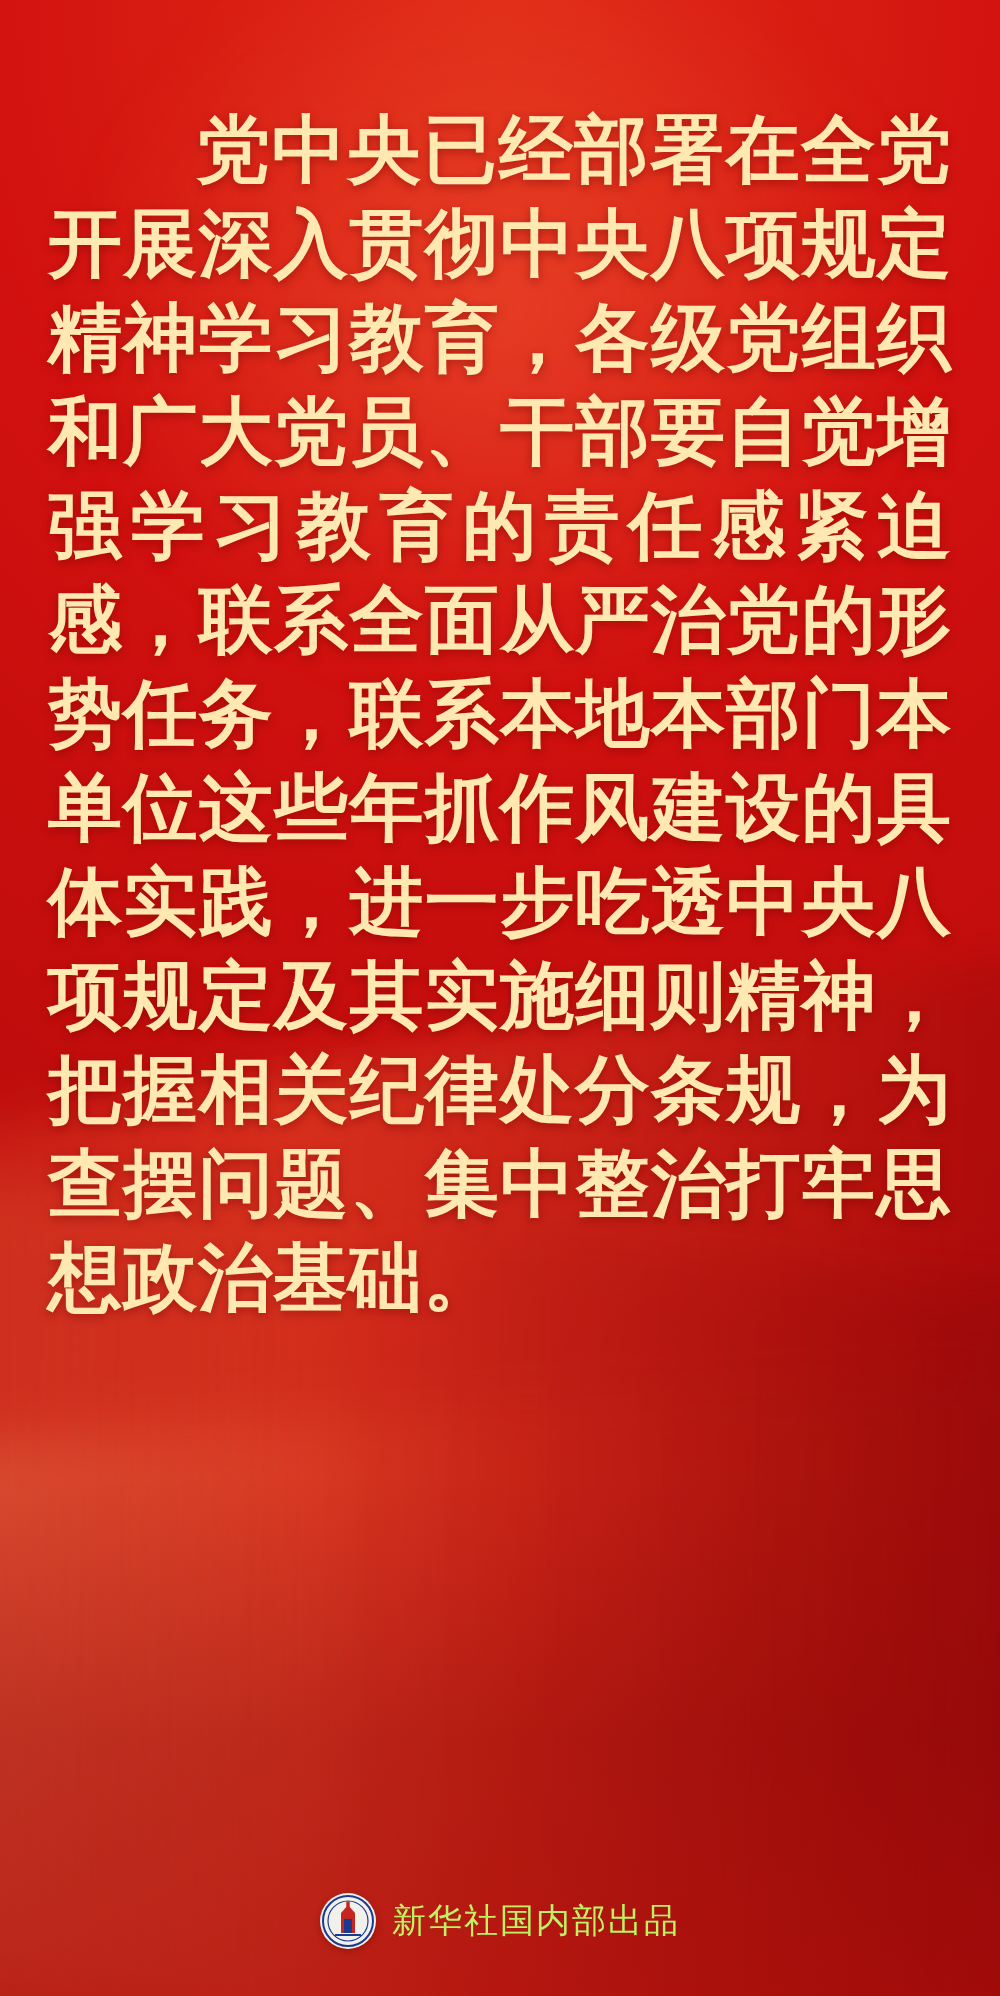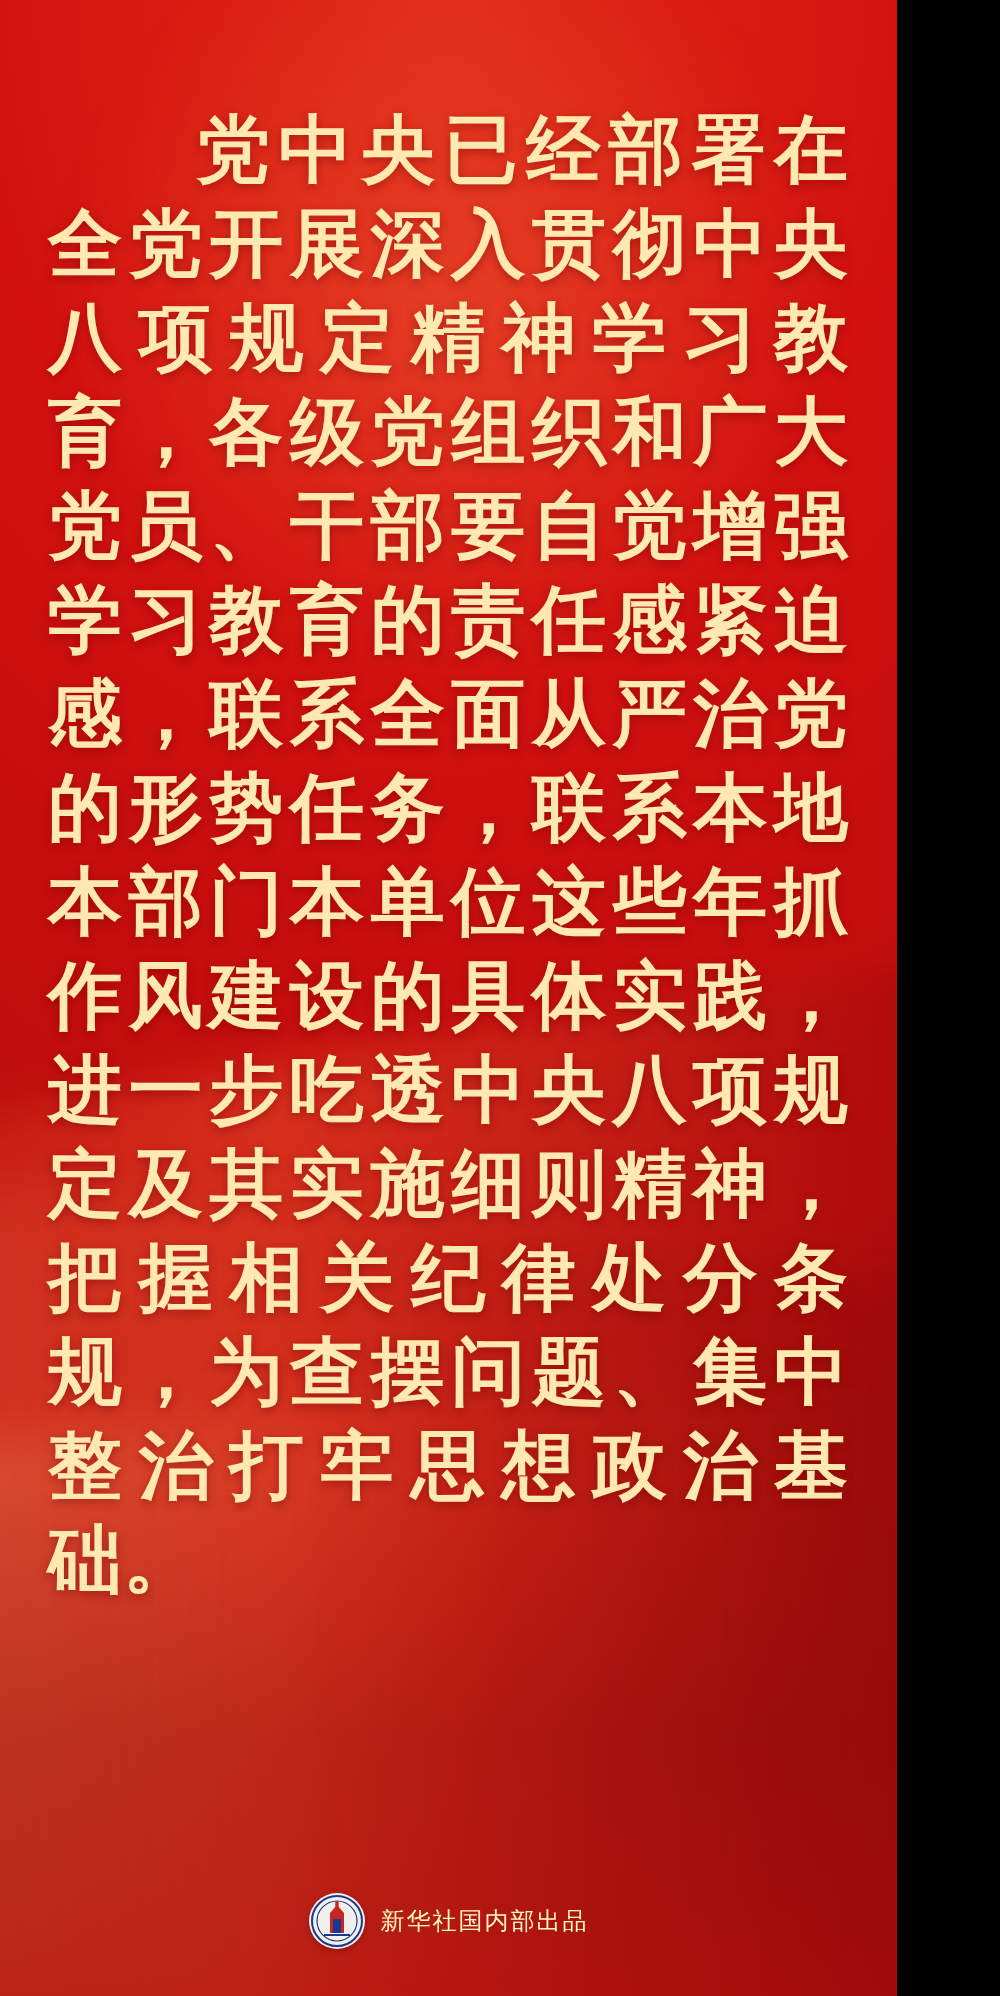--- a/index.html
+++ b/index.html
@@ -3,21 +3,21 @@
 <meta charset="utf-8">
 <title>poster</title>
 <style>
   html, body {
     margin: 0;
     padding: 0;
     background: #000;
   }
   .poster {
     position: relative;
-    width: 897px;
+    width: 1000px;
     height: 1996px;
     overflow: hidden;
     background: #d2110f;
     font-family: "Liberation Serif", "DejaVu Serif", serif;
   }
   
   .bg-base {
     position: absolute;
     inset: 0;
     background:
@@ -123,22 +123,22 @@
     height: 56px;
     border-radius: 50%;
     background: #f2f0ea;
     display: flex;
     align-items: center;
     justify-content: center;
     box-shadow: 0 2px 6px rgba(90,0,0,0.35);
   }
   .logo svg { display: block; }
   .footer-text {
-    color: #fef9c3;
-    font-size: 24px;
+    color: #bef264;
+    font-size: 34px;
     letter-spacing: 2px;
     font-family: "Liberation Sans", "DejaVu Sans", sans-serif;
   }
 </style>
 </head>
 <body>
 
 <div class="poster">
   <div class="bg-base"></div>
   <div class="bg-glow-top"></div>

